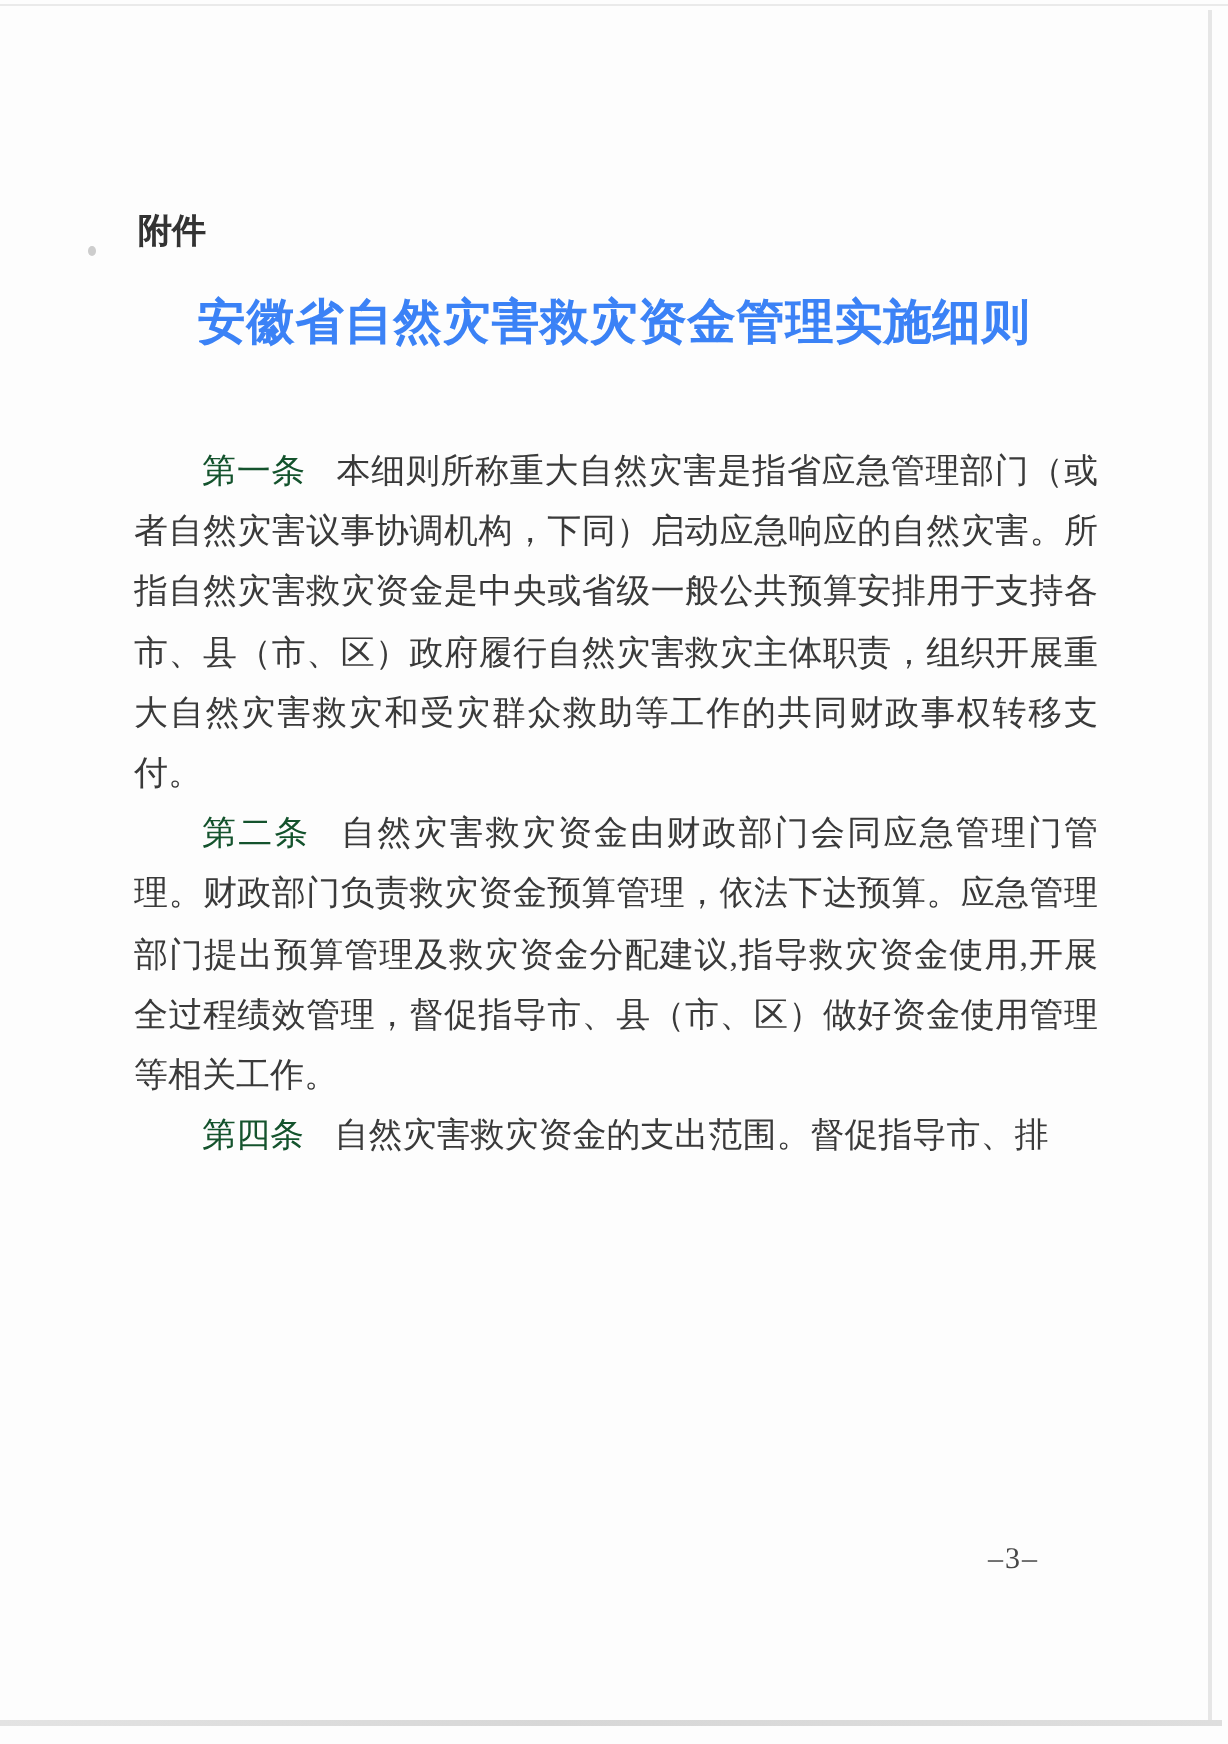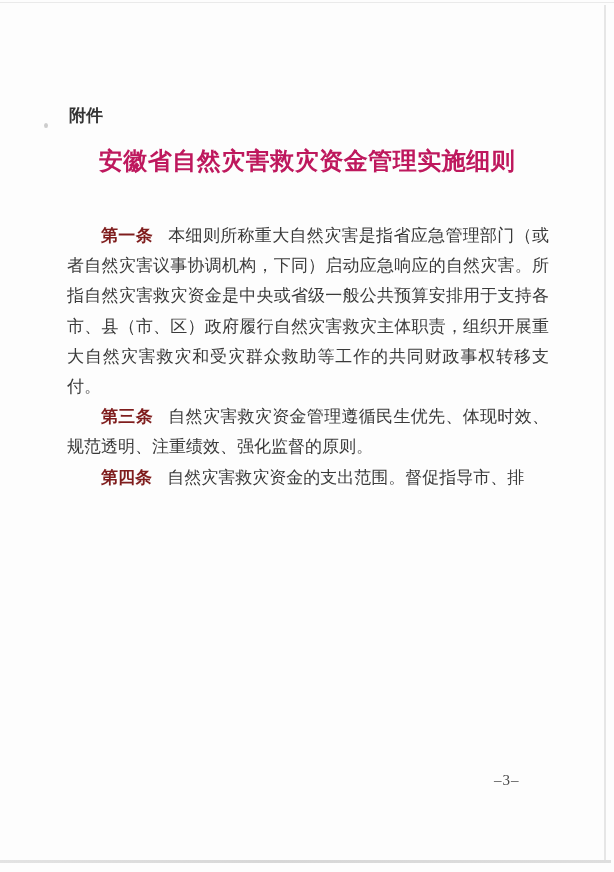--- a/index.html
+++ b/index.html
@@ -36,31 +36,31 @@
   }
   .attachment {
     position:absolute; left:69px; top:104px;
     font-size:17px; color:#333333;
     font-weight:600;
   }
   .title {
     position:absolute; left:0; top:145px; margin:0;
     width:614px; text-align:center;
     font-size:24px; font-weight:bold;
-    letter-spacing:0.5px; color:#be185d;
+    letter-spacing:0.5px; color:#3b82f6;
   }
   .doc-body {
     position:absolute; left:67px; top:221px;
     width:482px;
     font-size:17px; line-height:30.2px;
     text-align:justify;
     color:#3a3a3a;
   }
   .doc-body p { margin:0; padding:0; text-indent:2em; }
-  .clause { font-weight:bold; color:#7f1d1d; }
+  .clause { font-weight:normal; color:#14532d; }
   .clause:not(:empty) { margin-right:0.9em; }
   .pageno {
     position:absolute; top:772px; left:494px;
     font-size:15px; letter-spacing:1px; color:#474747;
   }
 </style>
 </head>
 <body>
 
 <div class="scan">
@@ -71,21 +71,21 @@
   <div class="speck"></div>
 
   <div class="attachment">附件</div>
 
   <h1 class="title">安徽省自然灾害救灾资金管理实施细则</h1>
 
   <div class="doc-body">
 
     <p><b class="clause">第一条</b><span>本细则所称重大自然灾害是指省应急管理部门（或者自然灾害议事协调机构，下同）启动应急响应的自然灾害。所指自然灾害救灾资金是中央或省级一般公共预算安排用于支持各市、县（市、区）政府履行自然灾害救灾主体职责，组织开展重大自然灾害救灾和受灾群众救助等工作的共同财政事权转移支付。</span></p>
 
+    <p><b class="clause">第二条</b><span>自然灾害救灾资金由财政部门会同应急管理门管理。财政部门负责救灾资金预算管理，依法下达预算。应急管理部门提出预算管理及救灾资金分配建议,指导救灾资金使用,开展全过程绩效管理，督促指导市、县（市、区）做好资金使用管理等相关工作。</span></p>
 
-    <p><b class="clause">第三条</b><span>自然灾害救灾资金管理遵循民生优先、体现时效、规范透明、注重绩效、强化监督的原则。</span></p>
 
     <p><b class="clause">第四条</b><span>自然灾害救灾资金的支出范围。督促指导市、排</span></p>
   </div>
 
   <div class="pageno">–3–</div>
 
 </div>
 
 </body></html>

